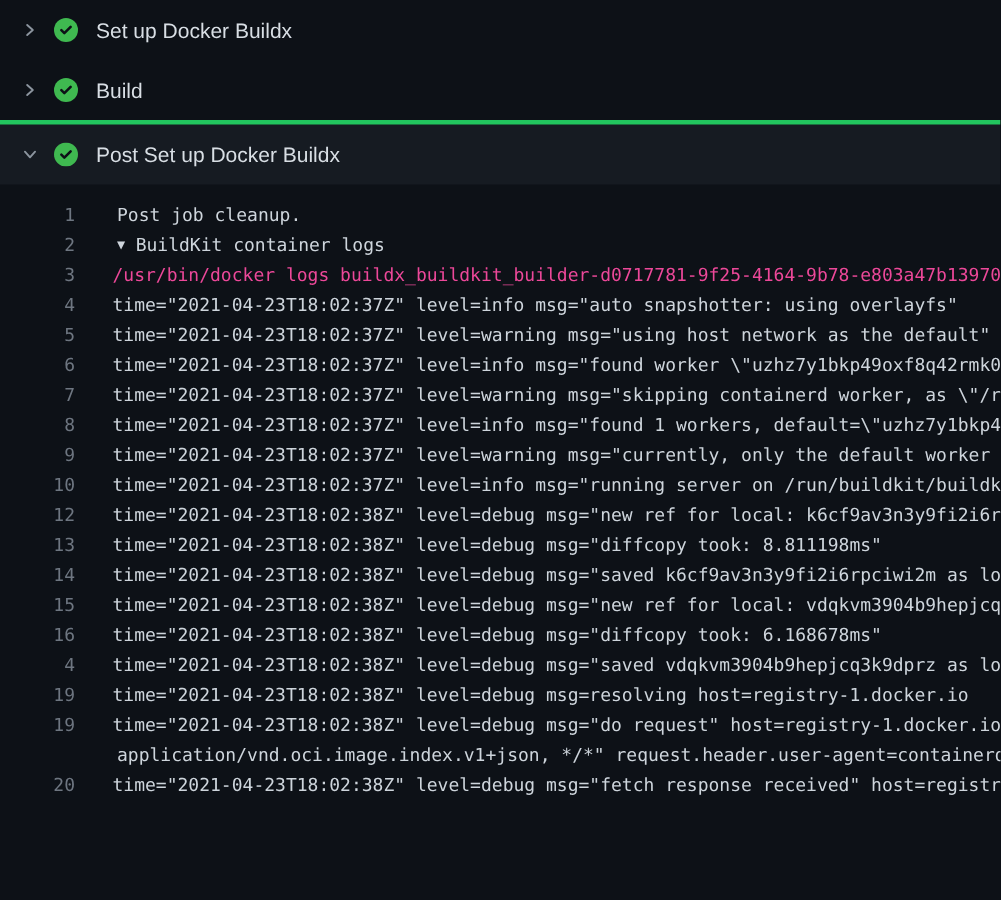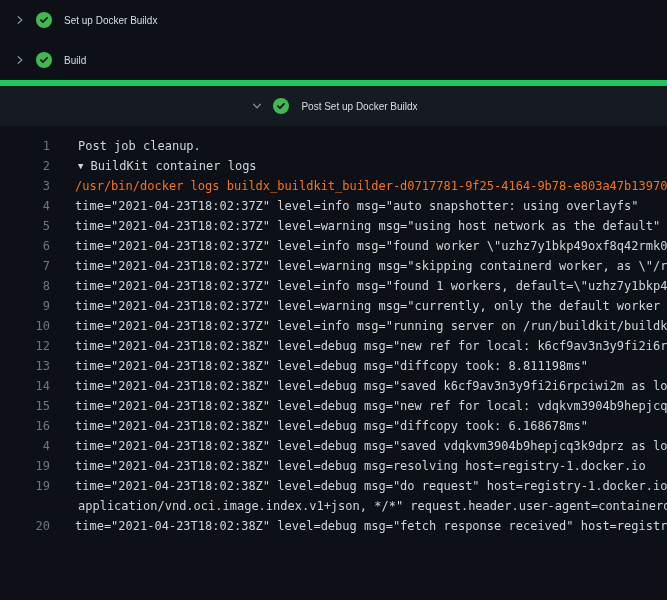--- a/index.html
+++ b/index.html
@@ -6,43 +6,43 @@
   body {
     width: 667px; height: 600px; overflow: hidden;
     background: #0d1117;
     font-family: "Liberation Sans", sans-serif;
   }
   .steps { }
   .step {
     height: 40px; display: flex; align-items: center;
     padding: 0 12px; cursor: pointer;
   }
-  .step.expanded { background: #161b22; border-top: 6px solid #22c55e; justify-content: center; }
+  .step.expanded { background: #161b22; border-top: 3px solid #22c55e; }
   .chev {
     width: 16px; height: 16px; flex: none;
     display: flex; align-items: center; justify-content: center;
     margin-right: 8px;
   }
   .step.expanded .chev svg { transform: rotate(90deg); }
   .check { width: 16px; height: 16px; flex: none; margin-right: 12px; }
   .check svg { display: block; }
-  .step-label { color: #d8dee4; font-size: 10px; }
+  .step-label { color: #d8dee4; font-size: 14px; }
   .log { padding-top: 10px; }
   .row {
     height: 20px; line-height: 20px; display: flex;
     font-family: "DejaVu Sans Mono", "Liberation Mono", monospace;
     font-size: 12px; color: #ced5dc; white-space: pre;
   }
   .num {
     flex: none; width: 38px; margin-left: 12px;
     text-align: right; color: #6e7681; cursor: pointer;
   }
   .txt { margin-left: 28px; }
   .ind-1 .txt { margin-left: 25px; }
-  .t-command .txt { color: #f97316; }
+  .t-command .txt { color: #ec4899; }
   .t-group { cursor: pointer; }
   .arrow {
     display: inline-block; font-size: 9px;
     vertical-align: 1px; margin-right: 7px; color: #ced5dc;
   }
 </style>
 </head>
 <body>
 
 <div class="steps" id="steps">

